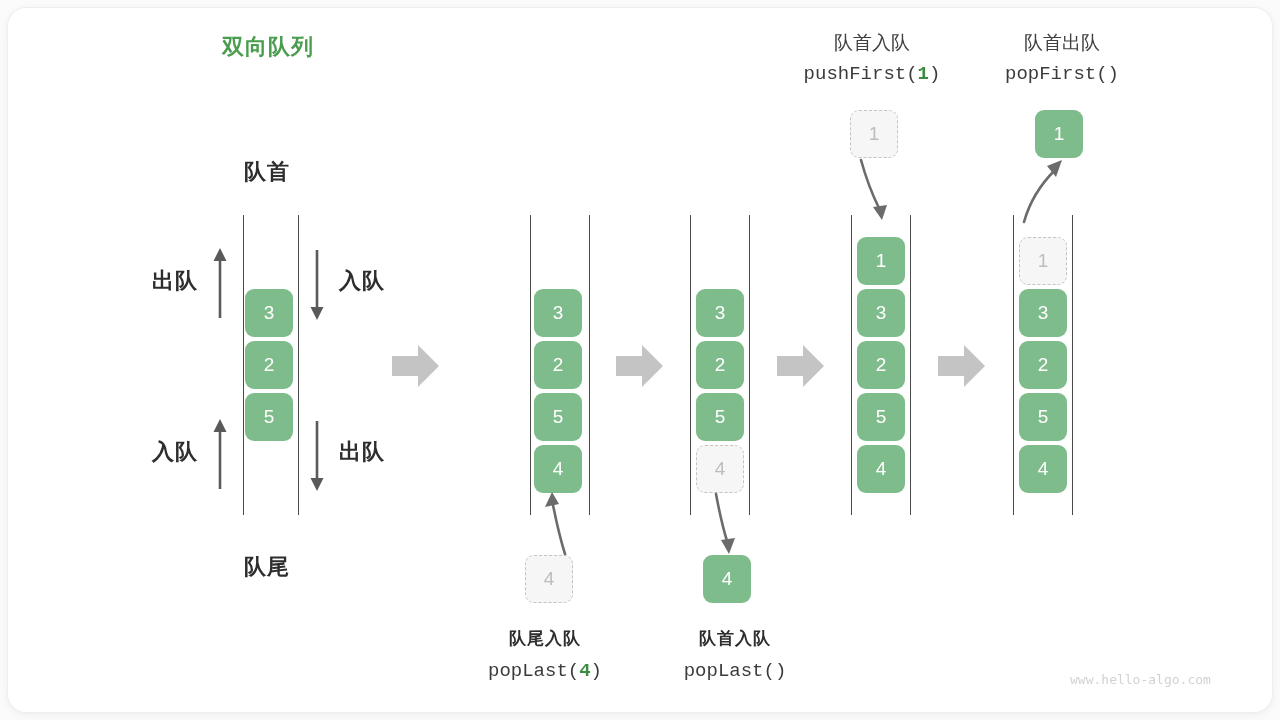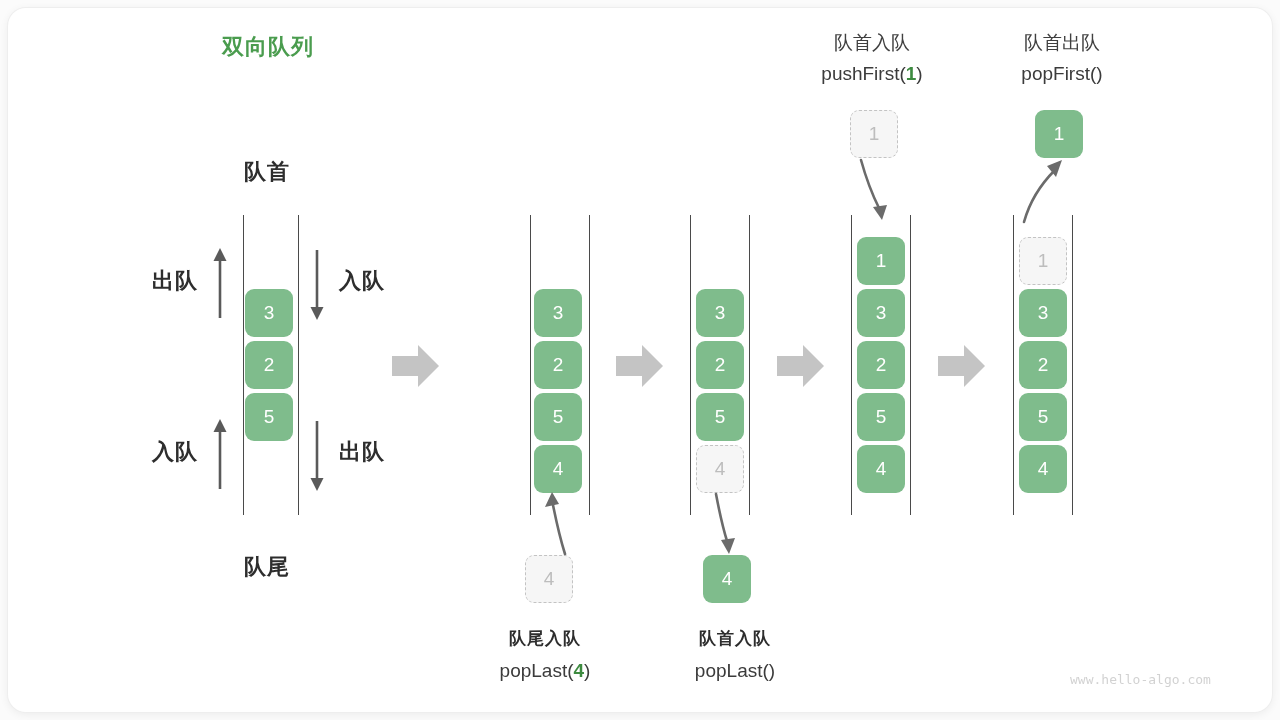--- a/index.html
+++ b/index.html
@@ -30,21 +30,21 @@
     letter-spacing:1px;white-space:nowrap;text-align:center;
   }
   .title-en{
     font-family:"DejaVu Sans Mono","Liberation Mono",monospace;
     font-size:18px;color:#3b3b3b;white-space:nowrap;text-align:center;
   }
   .hdr-cn{
     font-size:19px;color:#404040;white-space:nowrap;text-align:center;
   }
   .hdr-en{
-    font-family:Liberation Sans, sans-serif;
+    font-family:Liberation Mono, monospace;
     font-size:19px;color:#3b3b3b;white-space:nowrap;text-align:center;
   }
   .hdr-en .arg{color:#3d8b40;font-weight:bold;}
   .endlabel{
     font-size:22px;font-weight:bold;color:#2d2d2d;
     white-space:nowrap;text-align:center;letter-spacing:1px;
   }
   .oplabel{
     font-size:17px;font-weight:bold;color:#2d2d2d;
     white-space:nowrap;text-align:center;letter-spacing:1px;

